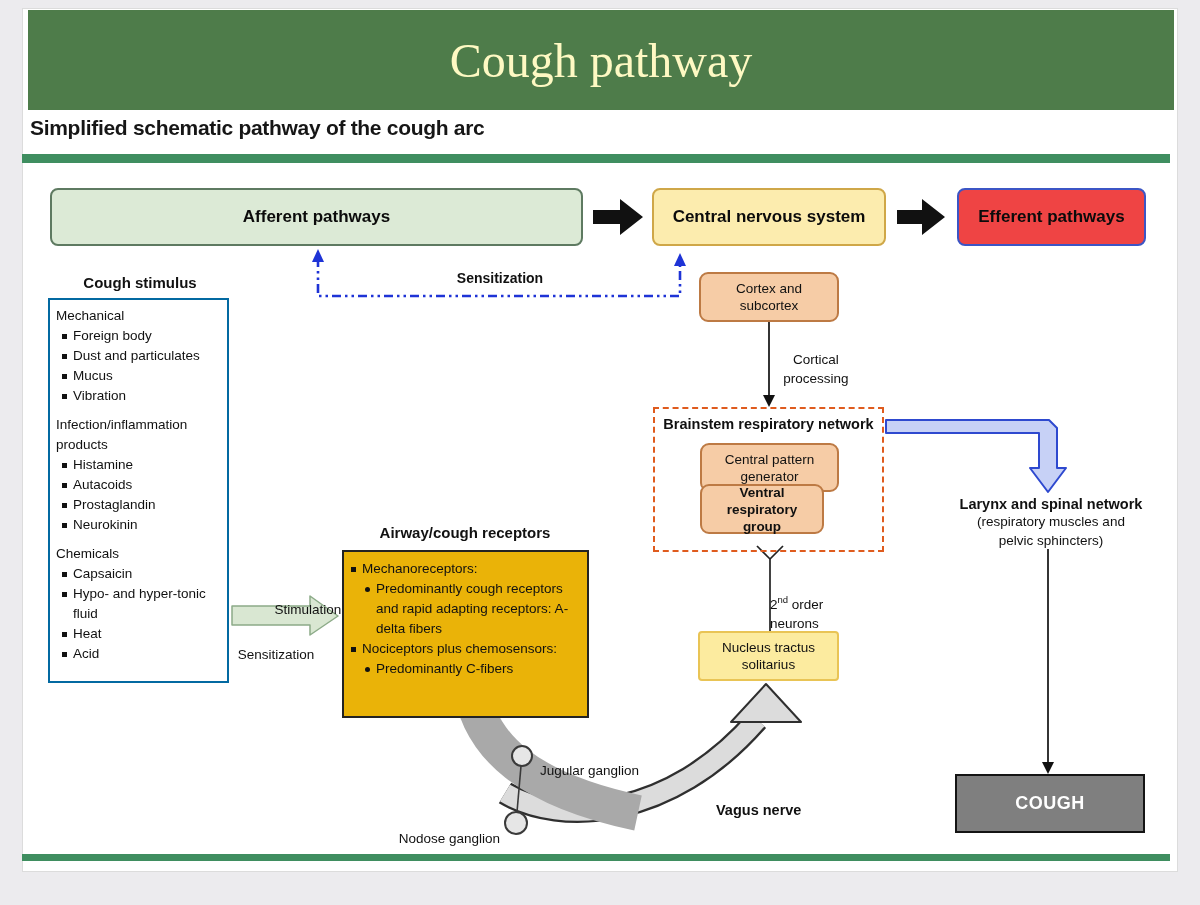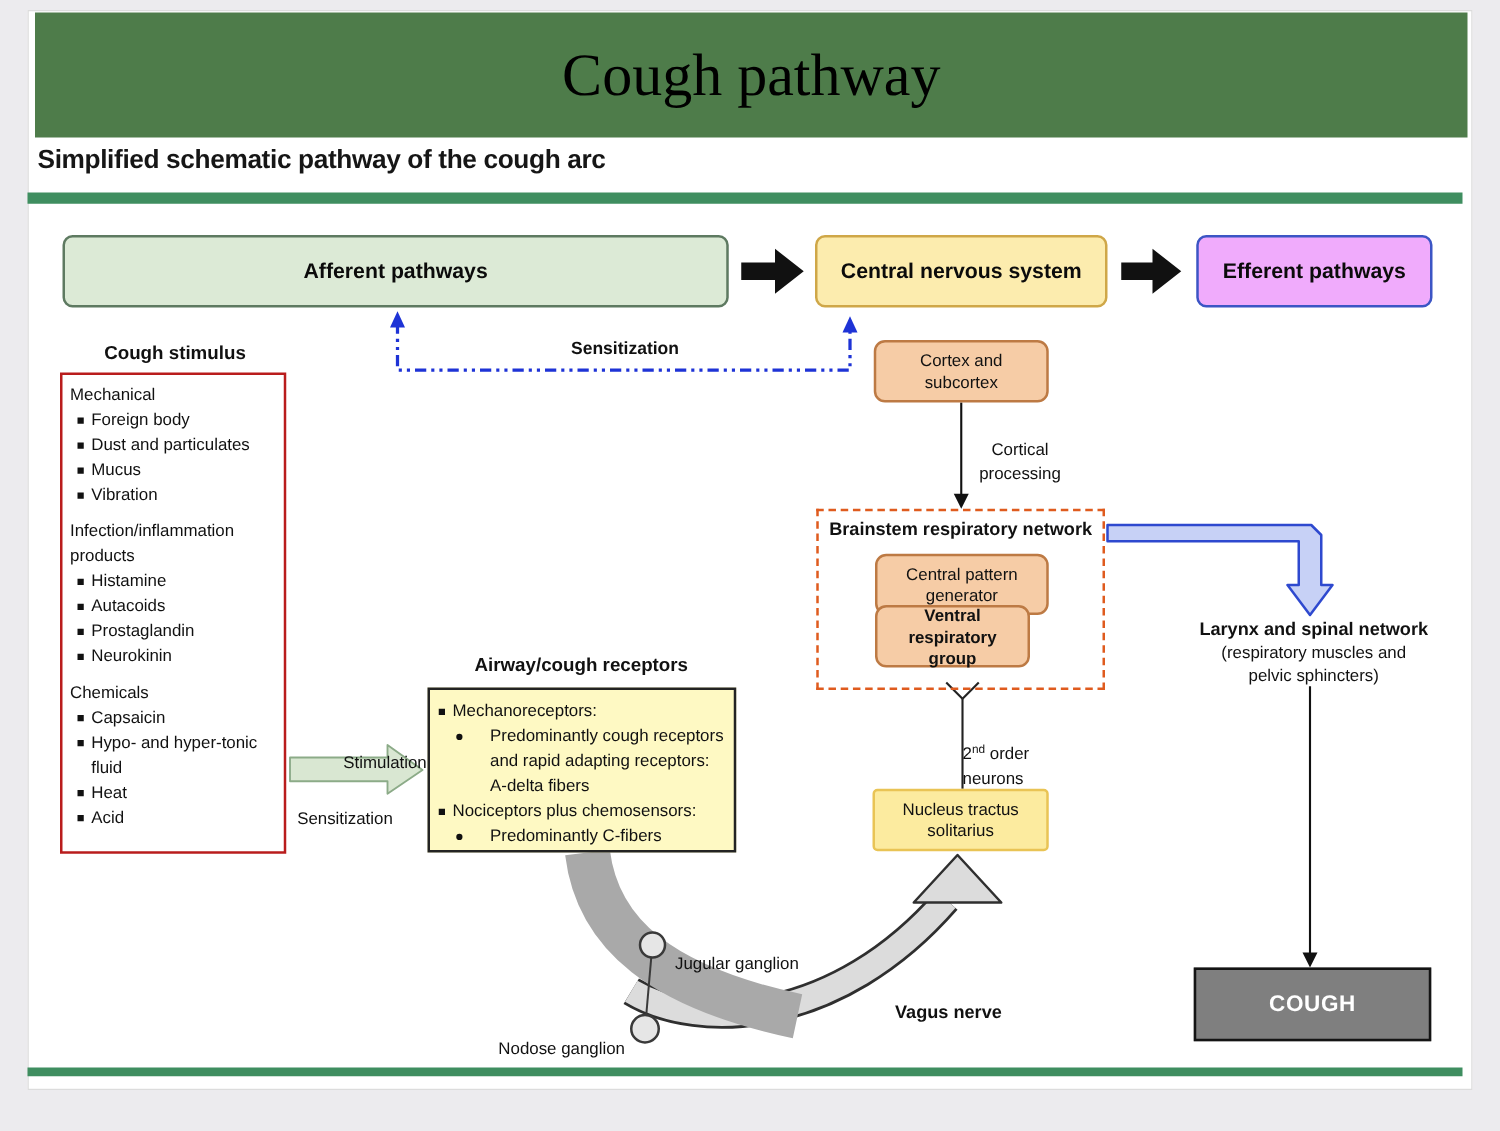--- a/index.html
+++ b/index.html
@@ -1,53 +1,53 @@
 <!DOCTYPE html>
 <html><head>
 <meta charset="utf-8">
 <style>
   html,body{margin:0;padding:0;background:#ecebee;}
   .stage{position:relative;width:1200px;height:905px;background:#ecebee;overflow:hidden;
          font-family:"Liberation Sans","DejaVu Sans",sans-serif;color:#111;}
   .abs{position:absolute;}
   .card{left:22px;top:8px;width:1156px;height:864px;background:#ffffff;border:1px solid #dcdcdc;box-sizing:border-box;}
   .banner{left:28px;top:10px;width:1146px;height:100px;background:#4e7c4a;display:flex;align-items:center;justify-content:center;z-index:2;}
-  .banner-title{font-family:"Liberation Serif","DejaVu Serif",serif;font-size:48px;color:#000000;}
+  .banner-title{font-family:"Liberation Serif","DejaVu Serif",serif;font-size:48px;color:#fef9c3;}
   .subtitle{left:30px;top:116px;width:900px;font-size:21px;font-weight:bold;color:#161616;letter-spacing:-0.3px;z-index:2;}
   .rule{background:#3f8e60;z-index:2;}
   .rule.top{left:22px;top:154px;width:1148px;height:9px;}
   .rule.bottom{left:22px;top:854px;width:1148px;height:7px;}
   .layer{left:0;top:0;z-index:1;}
   .z2{z-index:2;}
   .flexc{display:flex;align-items:center;justify-content:center;text-align:center;box-sizing:border-box;}
   .topbox{height:58px;border-radius:8px;font-size:17px;font-weight:bold;color:#0b0b0b;}
   .afferent{left:50px;top:188px;width:533px;background:#dcead6;border:2px solid #5e7a61;}
   .cnsbox{left:652px;top:188px;width:234px;background:#fcecae;border:2px solid #cfa748;align-items:center;}
-  .efferent{left:957px;top:188px;width:189px;background:#f0abfc;border:2px solid #3c55c5;justify-content:center;}
+  .efferent{left:957px;top:188px;width:189px;background:#ef4444;border:2px solid #3c55c5;justify-content:center;}
   .small{font-size:13.5px;line-height:19px;margin-top:16px;}
   .smallbold{font-size:14.5px;font-weight:bold;}
   .stim-title{left:50px;top:274px;width:180px;text-align:center;font-size:15px;font-weight:bold;}
-  .stim-box{left:48px;top:298px;width:181px;height:385px;background:#fff;border:2px solid #b91c1c;box-sizing:border-box;padding:6px 4px 4px 6px;font-size:13.5px;line-height:20px;}
+  .stim-box{left:48px;top:298px;width:181px;height:385px;background:#fff;border:2px solid #0369a1;box-sizing:border-box;padding:6px 4px 4px 6px;font-size:13.5px;line-height:20px;}
   .group{margin-bottom:9px;}
   .g-item{display:flex;align-items:flex-start;padding-left:6px;}
   .bullet-sq{flex:0 0 auto;width:5px;height:5px;background:#111;margin:8px 6px 0 0;}
   .bullet-dot{flex:0 0 auto;width:5px;height:5px;background:#111;border-radius:50%;margin:8px 6px 0 0;}
   .sens-label{left:430px;top:270px;width:140px;text-align:center;font-weight:bold;font-size:14px;}
   .orange{background:#f6cca6;border:2px solid #bd7a44;border-radius:9px;font-size:13.5px;line-height:17px;}
   .cortex{left:699px;top:272px;width:140px;height:50px;}
   .cortical-lb{left:770px;top:334px;width:92px;text-align:center;}
   .brainstem{left:653px;top:407px;width:231px;height:145px;border:2.5px dashed #df5b1e;box-sizing:border-box;}
   .brainstem-title{left:660px;top:416px;width:217px;text-align:center;font-size:14.5px;font-weight:bold;}
   .cpg{left:700px;top:443px;width:139px;height:49px;}
   .vrg{left:700px;top:484px;width:124px;height:50px;font-weight:bold;}
   .order-lb{left:770px;top:574px;width:82px;text-align:left;}
   .nts{left:698px;top:631px;width:141px;height:50px;background:#fceb9f;border:2px solid #e9c455;border-radius:4px;font-size:13.5px;line-height:17px;}
   .rec-title{left:350px;top:524px;width:230px;text-align:center;font-size:15px;font-weight:bold;}
-  .rec-box{left:342px;top:550px;width:247px;height:132px;background:#fef9c3;border:2px solid #232323;box-sizing:border-box;padding:7px 4px 4px 7px;font-size:13.5px;line-height:20px;}
-  .rec-sub{padding-left:18px;gap:16px;}
+  .rec-box{left:342px;top:550px;width:247px;height:168px;background:#eab308;border:2px solid #232323;box-sizing:border-box;padding:7px 4px 4px 7px;font-size:13.5px;line-height:20px;}
+  .rec-sub{padding-left:18px;}
   .stimu-lb{left:228px;top:584px;width:96px;text-align:center;padding-left:32px;}
   .sensi-lb{left:224px;top:629px;width:104px;text-align:center;}
   .larynx{left:946px;top:496px;width:210px;text-align:center;}
   .larynx-sub{width:178px;margin:0 auto;}
   .cough{left:955px;top:774px;width:190px;height:59px;background:#7f7f7f;border:2.5px solid #141414;color:#fff;font-size:18px;font-weight:bold;letter-spacing:0.5px;}
   .gang-lb{font-size:13.5px;margin-top:16px;}
   .jugular-lb{left:540px;top:747px;}
   .nodose-lb{left:388px;top:815px;width:112px;text-align:right;}
   .vagus-lb{left:716px;top:802px;font-size:14.5px;font-weight:bold;}
   sup{font-size:9.5px;}

